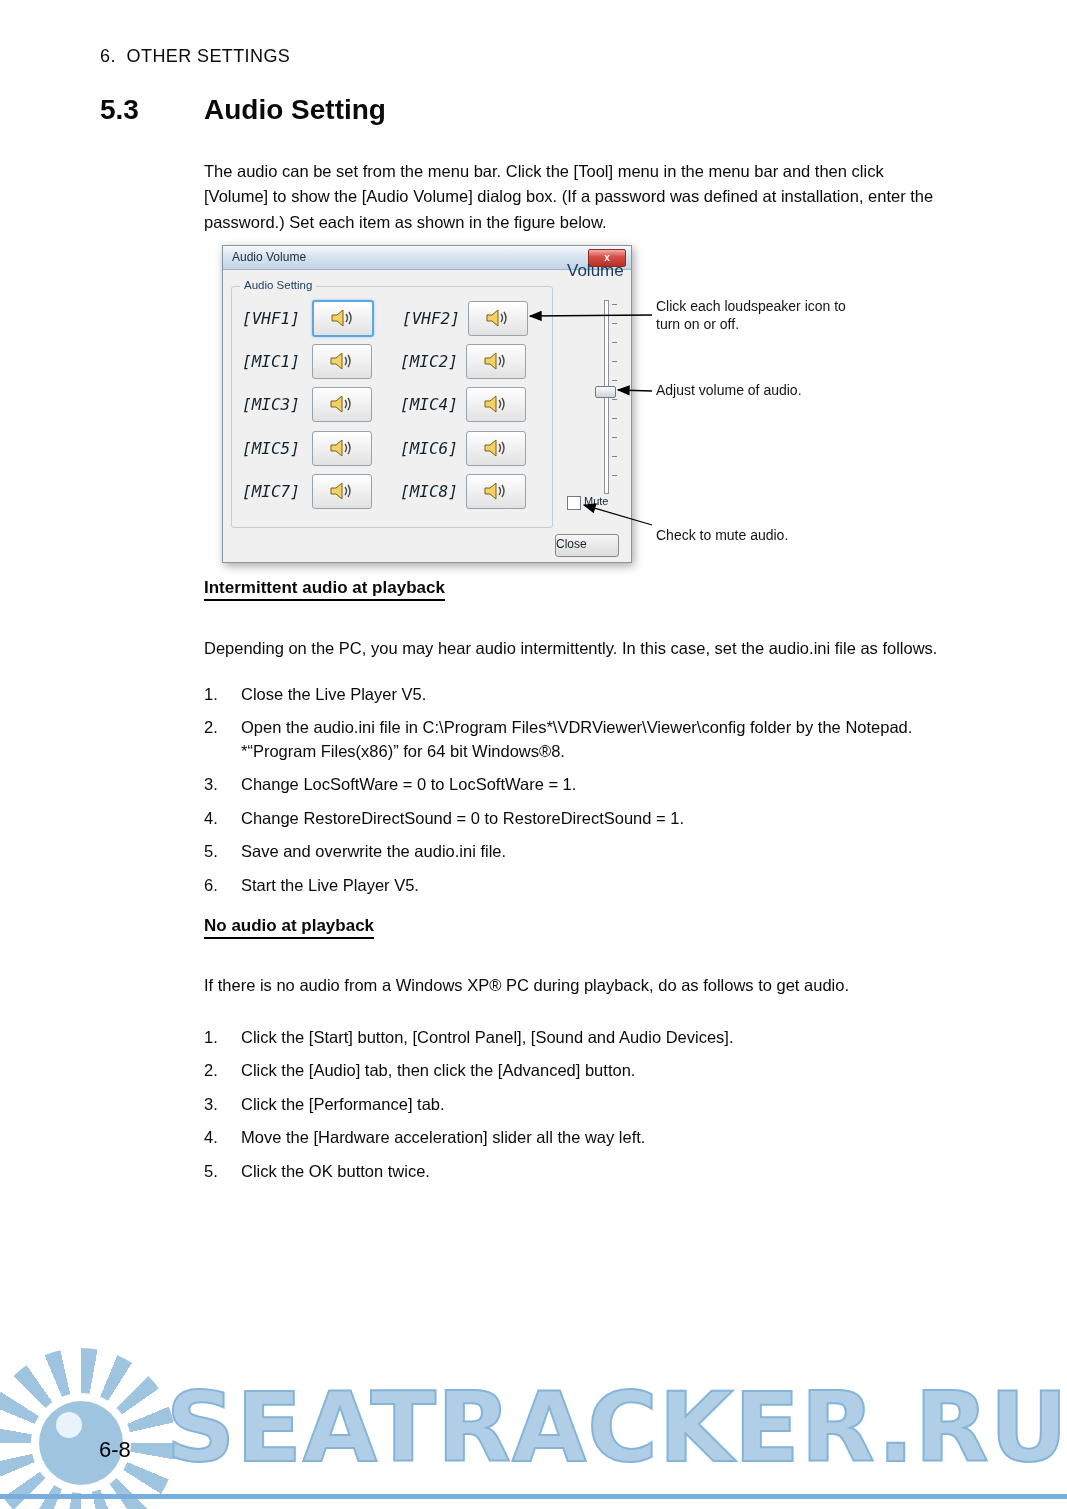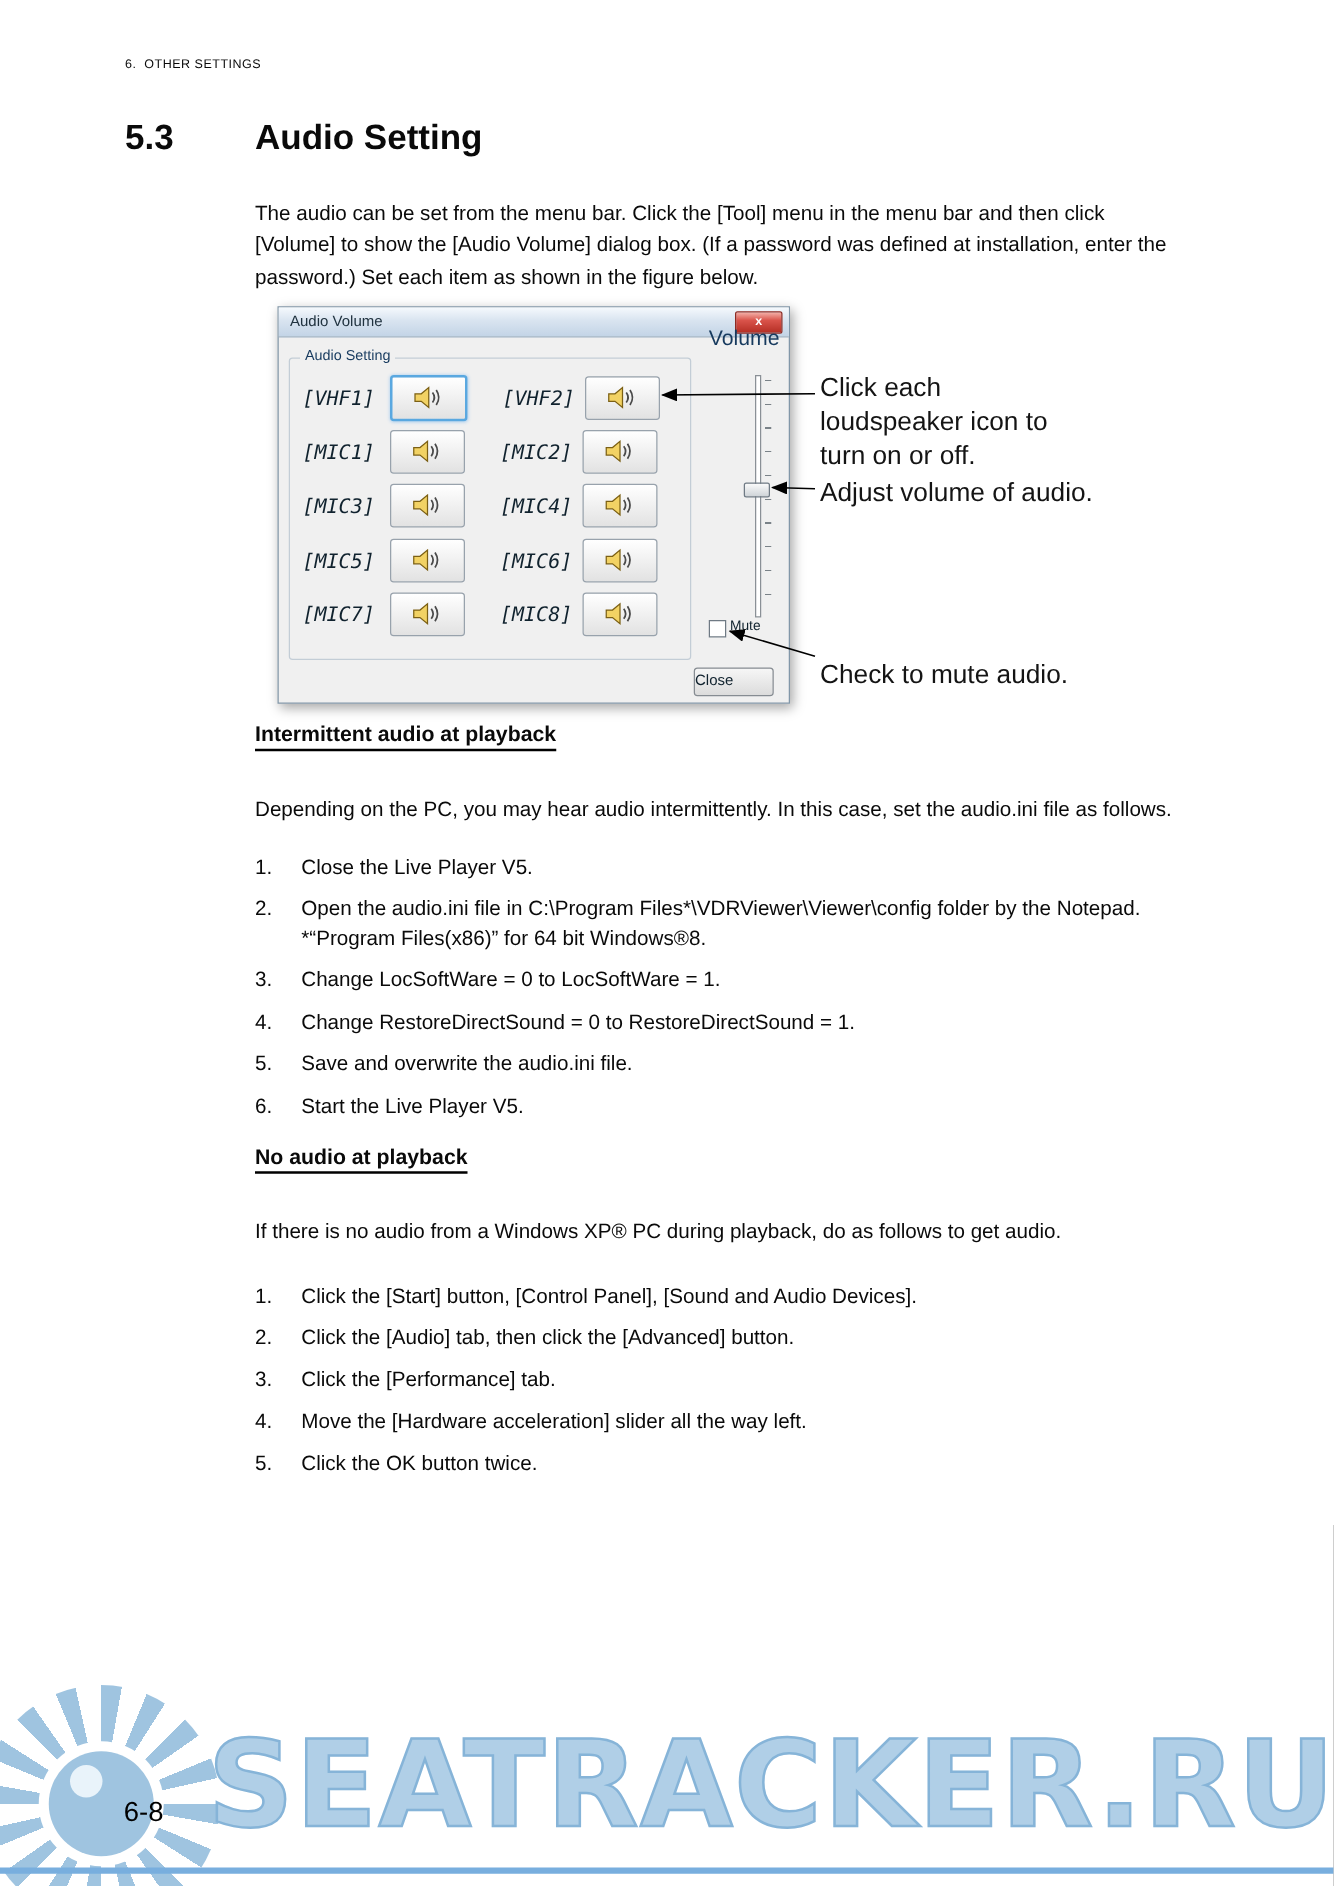--- a/index.html
+++ b/index.html
@@ -1,19 +1,19 @@
 <!DOCTYPE html>
 <html><head>
 <meta charset="utf-8">
 <style>
   html,body{margin:0;padding:0;background:#888;}
   #page{position:relative;width:1067px;height:1509px;background:#ffffff;margin:0 auto;
         font-family:"Liberation Sans",sans-serif;color:#0a0a0a;overflow:hidden;}
 
-  .runhead{position:absolute;left:100px;top:46px;font-size:10px;letter-spacing:.4px;white-space:pre;}
+  .runhead{position:absolute;left:100px;top:46px;font-size:18px;letter-spacing:.4px;white-space:pre;}
 
   .secrow{position:absolute;left:100px;top:94px;display:flex;align-items:baseline;}
   .secnum{width:104px;font-size:28px;font-weight:bold;}
   .sectitle{font-size:28px;font-weight:bold;}
 
   .para{position:absolute;font-size:16.5px;line-height:1.55;}
   #intro{left:204px;top:142px;width:748px;}
   #p1{left:204px;top:619px;width:748px;}
   #p2{left:204px;top:956px;width:742px;}
 
@@ -55,21 +55,21 @@
   .ticks{position:absolute;left:389px;top:58px;width:5px;height:188px;
          background:repeating-linear-gradient(to bottom,#7a8288 0 1px,rgba(0,0,0,0) 1px 19px);}
   .thumb{position:absolute;left:372px;top:140px;width:19px;height:10px;
          background:linear-gradient(#fafafa,#cfd4d8);border:1px solid #6f7a84;border-radius:2px;}
   .mutebox{position:absolute;left:344px;top:250px;width:12px;height:12px;background:#fff;border:1px solid #6f7a84;}
   .mutelabel{position:absolute;left:361px;top:249px;font-size:11px;color:#10222e;text-align:center;}
   .closebtn{position:absolute;left:332px;top:288px;width:62px;height:21px;
             background:linear-gradient(#f6f6f6,#dcdcdc);border:1px solid #868c92;border-radius:3px;
             font-size:12px;text-align:left;line-height:19px;color:#10222e;}
 
-  .ann{position:absolute;font-size:21px;color:#141414;line-height:1.28;}
+  .ann{position:absolute;font-size:14px;color:#141414;line-height:1.28;}
   #ann1{left:452px;top:55px;width:192px;}
   #ann2{left:452px;top:139px;width:250px;}
   #ann3{left:452px;top:284px;width:250px;}
 
   
   .wmtext{position:absolute;left:166px;top:1372px;font-family:"DejaVu Sans",sans-serif;
           font-size:96px;font-weight:800;letter-spacing:1px;color:#b0cfe7;
           -webkit-text-stroke:2px #86b4d8;white-space:nowrap;z-index:1;}
   .sun{position:absolute;left:-14px;top:1348px;width:190px;height:190px;z-index:0;}
   .sunrays{position:absolute;inset:0;border-radius:50%;

